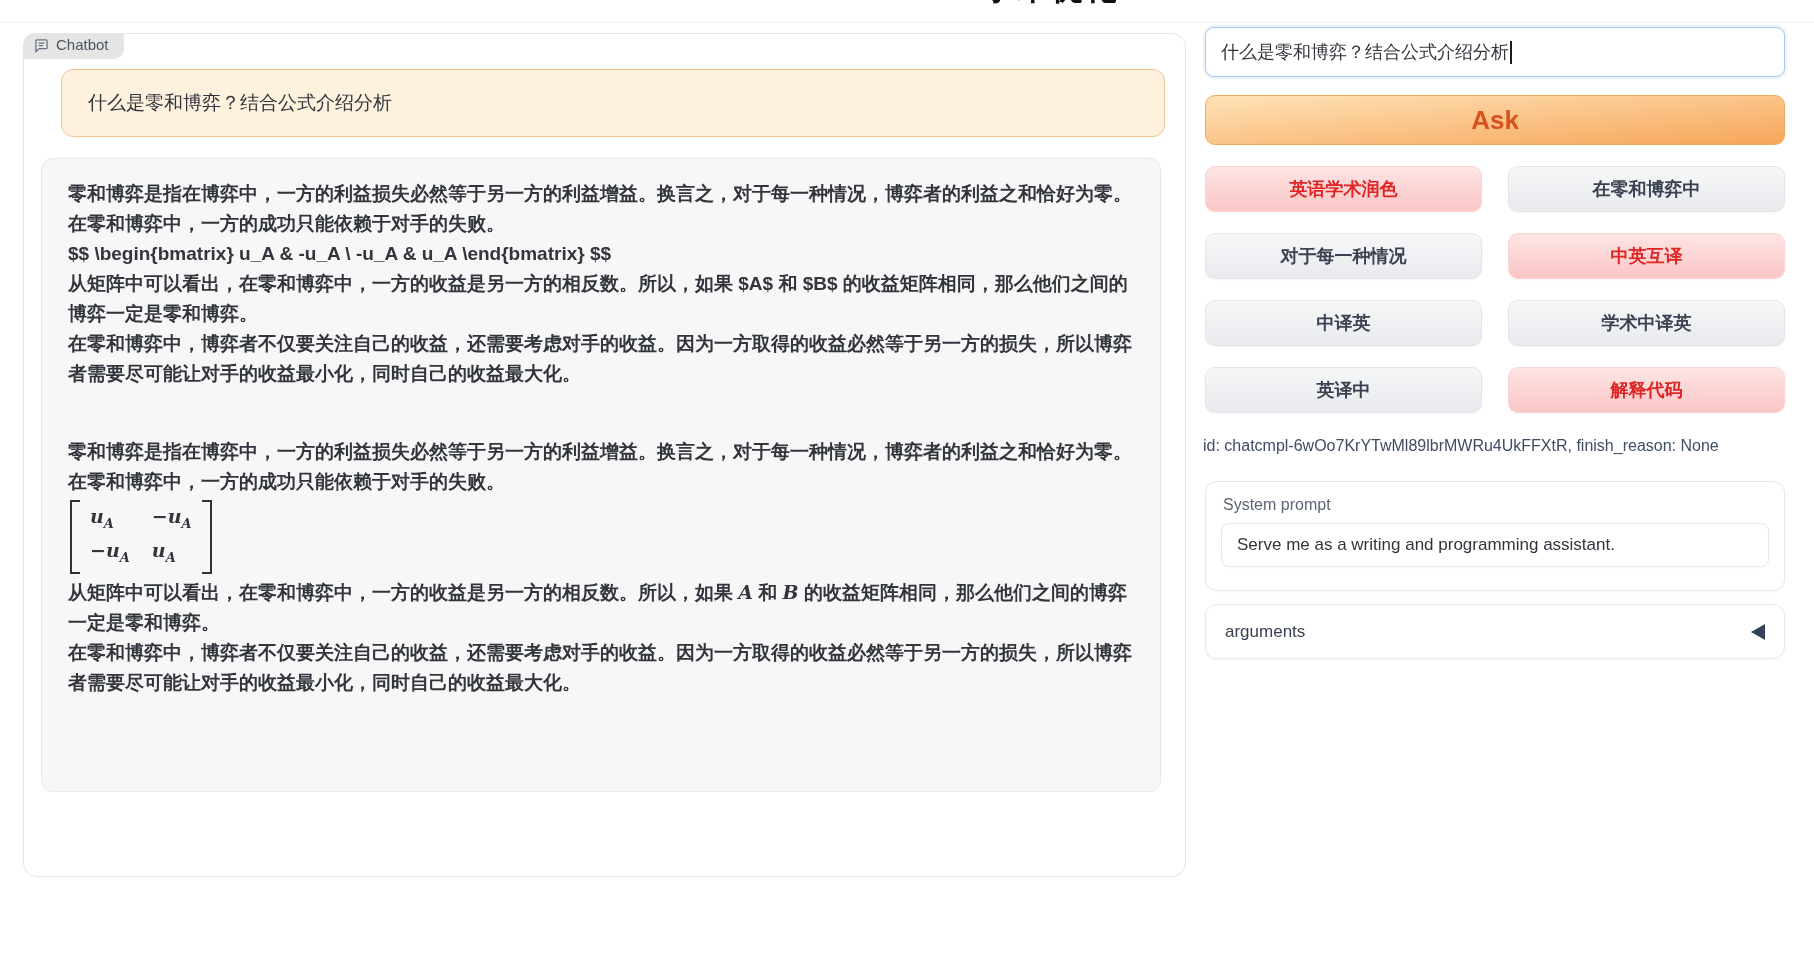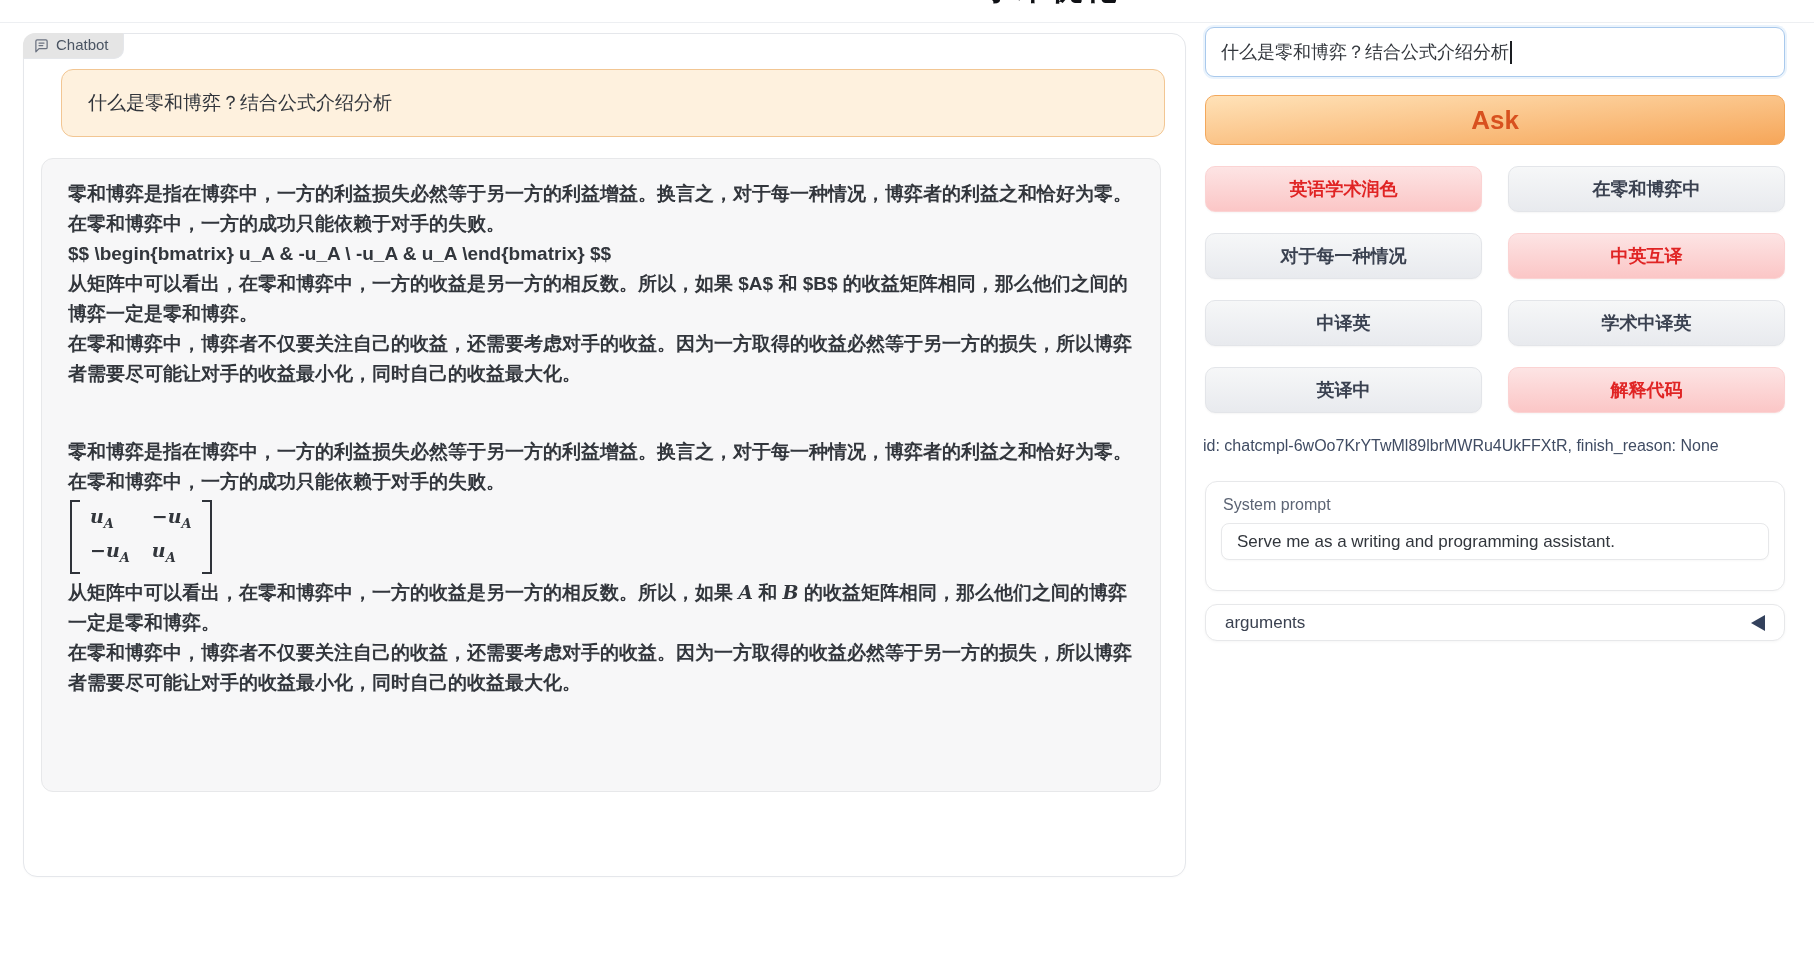--- a/index.html
+++ b/index.html
@@ -68,25 +68,25 @@
              border:1px solid #e3e5e9;color:#3a4150;}
   .qbtn.pink{background:linear-gradient(180deg,#fde4e4 0%,#fbc6c6 100%);
              border:1px solid #fbd3d3;color:#e02424;}
 
   .status-line{position:absolute;left:1203px;top:437px;font-size:16px;color:#404c63;}
 
   .sys-group{position:absolute;left:1205px;top:481px;width:580px;height:110px;background:#fff;
              border:1px solid #e7e8ea;border-radius:12px;box-sizing:border-box;
              padding:12px 15px;box-shadow:0 1px 3px rgba(0,0,0,.03);}
   .sys-label{color:#5c6474;font-size:16px;margin:2px 0 9px 2px;}
-  .sys-input{border:1px solid #e7e8ea;border-radius:8px;height:37px;background:#fff;
+  .sys-input{border:1px solid #e7e8ea;border-radius:8px;height:44px;background:#fff;
              display:flex;align-items:center;padding:0 15px;box-sizing:border-box;
              font-size:17px;color:#32363c;box-shadow:0 1px 2px rgba(0,0,0,.03);}
 
-  .accordion{position:absolute;left:1205px;top:604px;width:580px;height:37px;background:#fff;
+  .accordion{position:absolute;left:1205px;top:604px;width:580px;height:55px;background:#fff;
              border:1px solid #e7e8ea;border-radius:12px;box-sizing:border-box;cursor:pointer;
              display:flex;align-items:center;justify-content:space-between;padding:0 19px;
              font-size:17px;color:#3a4150;box-shadow:0 1px 3px rgba(0,0,0,.04);}
   .tri-left{width:0;height:0;border-top:8px solid transparent;border-bottom:8px solid transparent;
             border-right:14px solid #33415c;}
 </style>
 </head>
 <body>
 
 <div id="app">

